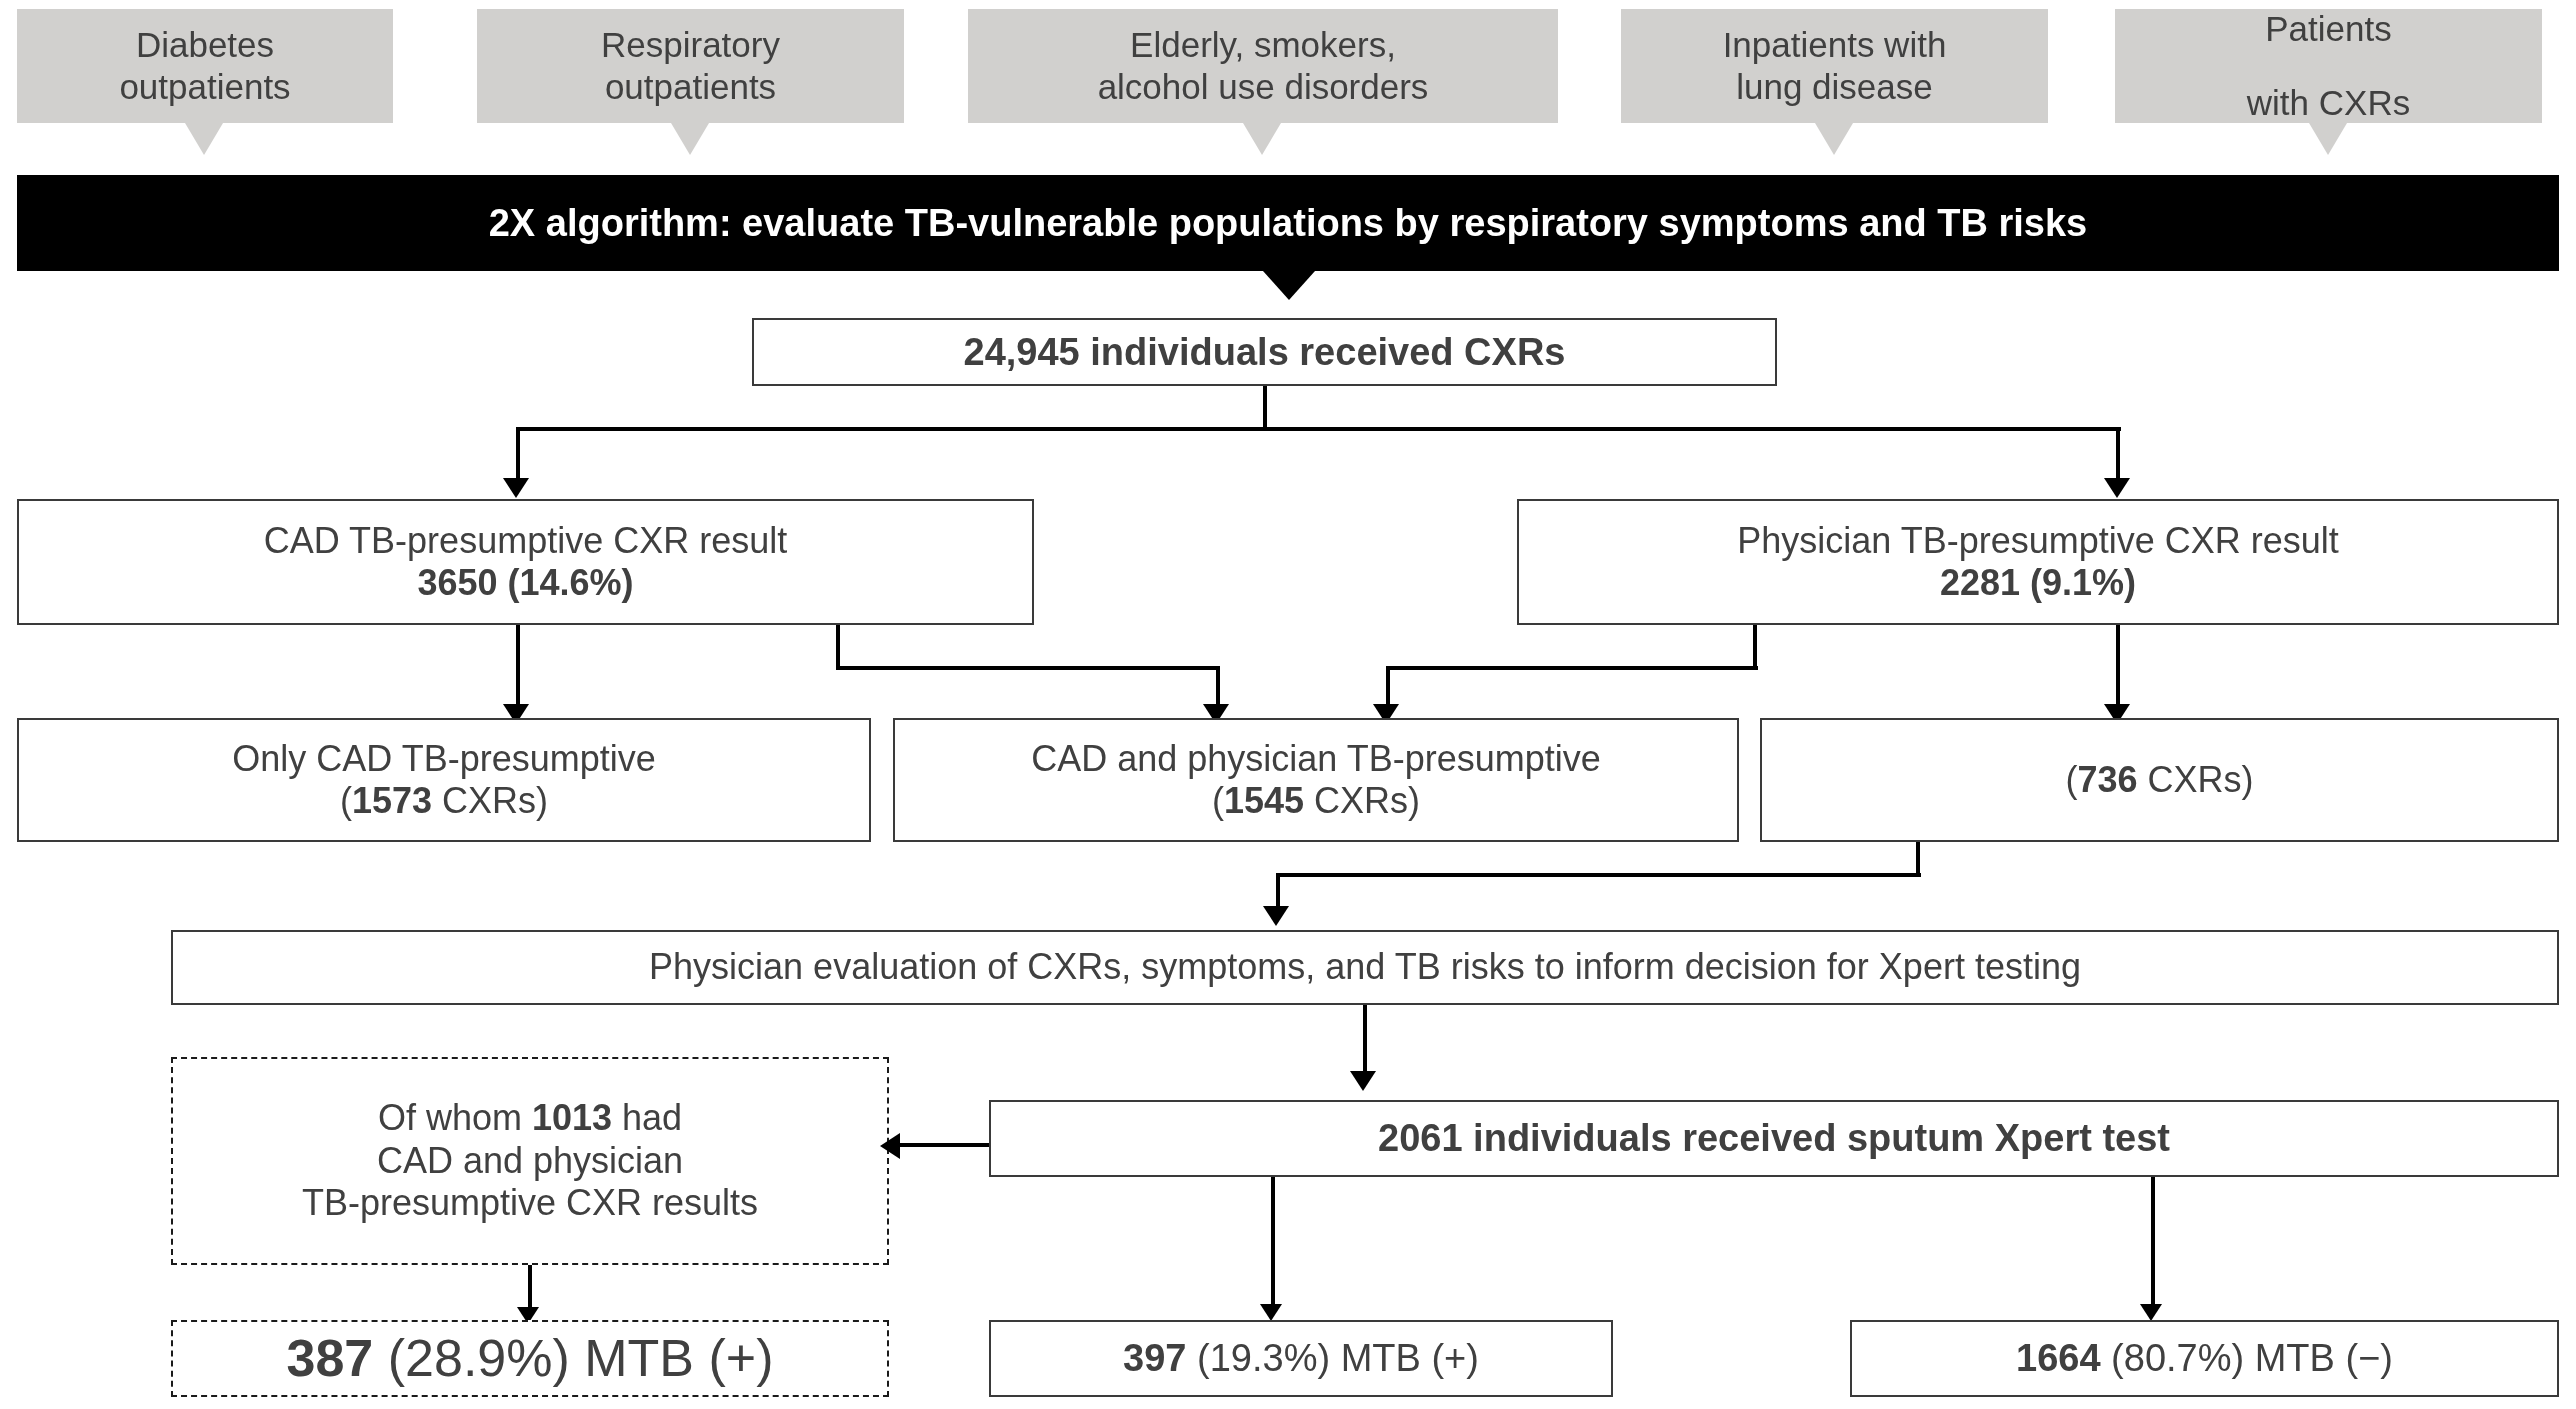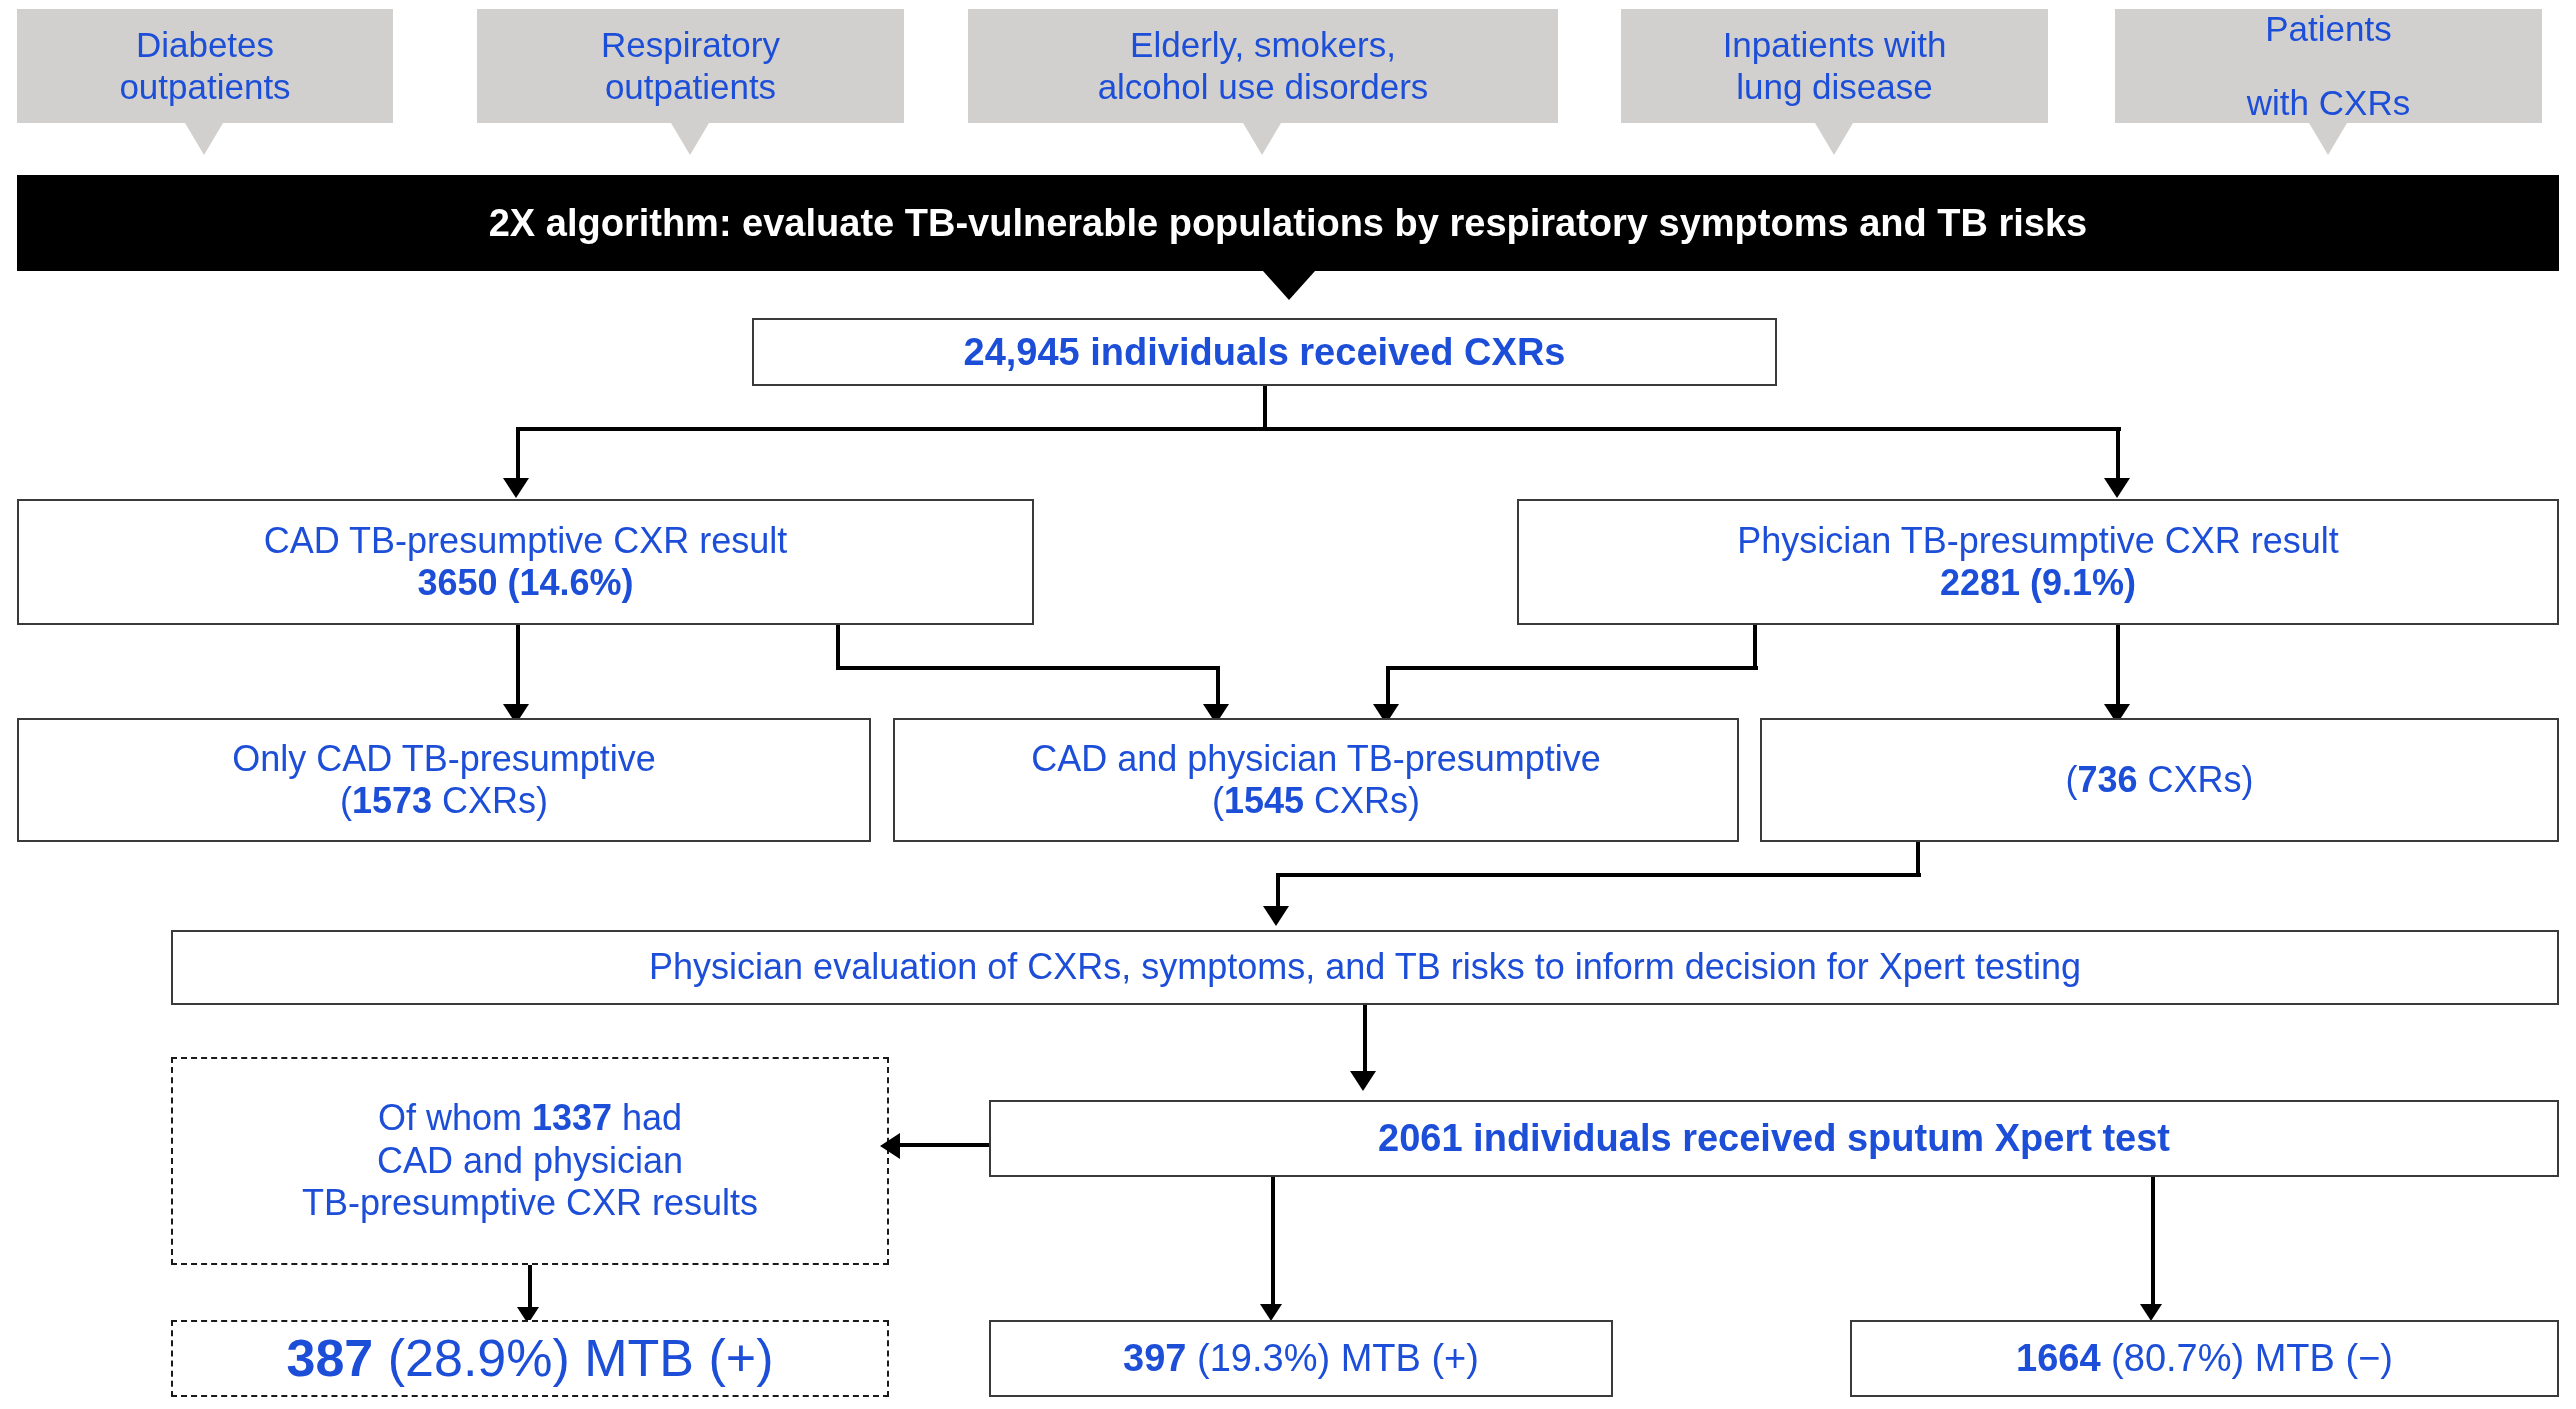--- a/index.html
+++ b/index.html
@@ -22,21 +22,21 @@
   .box {
     position: absolute;
     box-sizing: border-box;
     background: #ffffff;
     border: 2.6px solid #3a3a3a;
     display: flex;
     flex-direction: column;
     align-items: center;
     justify-content: center;
     text-align: center;
-    color: #1d4ed8;
+    color: #404040;
     line-height: 1.18;
   }
   .box.dashed {
     border: 2.6px dashed #1a1a1a;
   }
   .box.source {
     background: #d1d0ce;
     border: none;
   }
   .box.banner {
@@ -198,21 +198,21 @@
   <div class="arrow-down" style="left:1263px; top:906px;"></div>
 
   <div class="box" style="left:171px; top:930px; width:2388px; height:75px; font-size:36px;">
     <span>Physician evaluation of CXRs, symptoms, and TB risks to inform decision for Xpert testing</span>
   </div>
 
   <div class="vline" style="left:1363px; top:1005px; height:70px;"></div>
   <div class="arrow-down" style="left:1350px; top:1071px;"></div>
 
   <div class="box dashed" style="left:171px; top:1057px; width:718px; height:208px; font-size:36px;">
-    <span class="line1"><span>Of whom </span><span class="bold">1337</span><span> had</span></span>
+    <span class="line1"><span>Of whom </span><span class="bold">1013</span><span> had</span></span>
     <span class="line2">CAD and physician</span>
     <span class="line2">TB-presumptive CXR results</span>
   </div>
 
   <div class="hline" style="left:897px; top:1143px; width:94px;"></div>
   <div class="arrow-left" style="left:880px; top:1133px;"></div>
 
   <div class="box" style="left:989px; top:1100px; width:1570px; height:77px; font-size:38px; font-weight:bold;">
     <span>2061 individuals received sputum Xpert test</span>
   </div>

